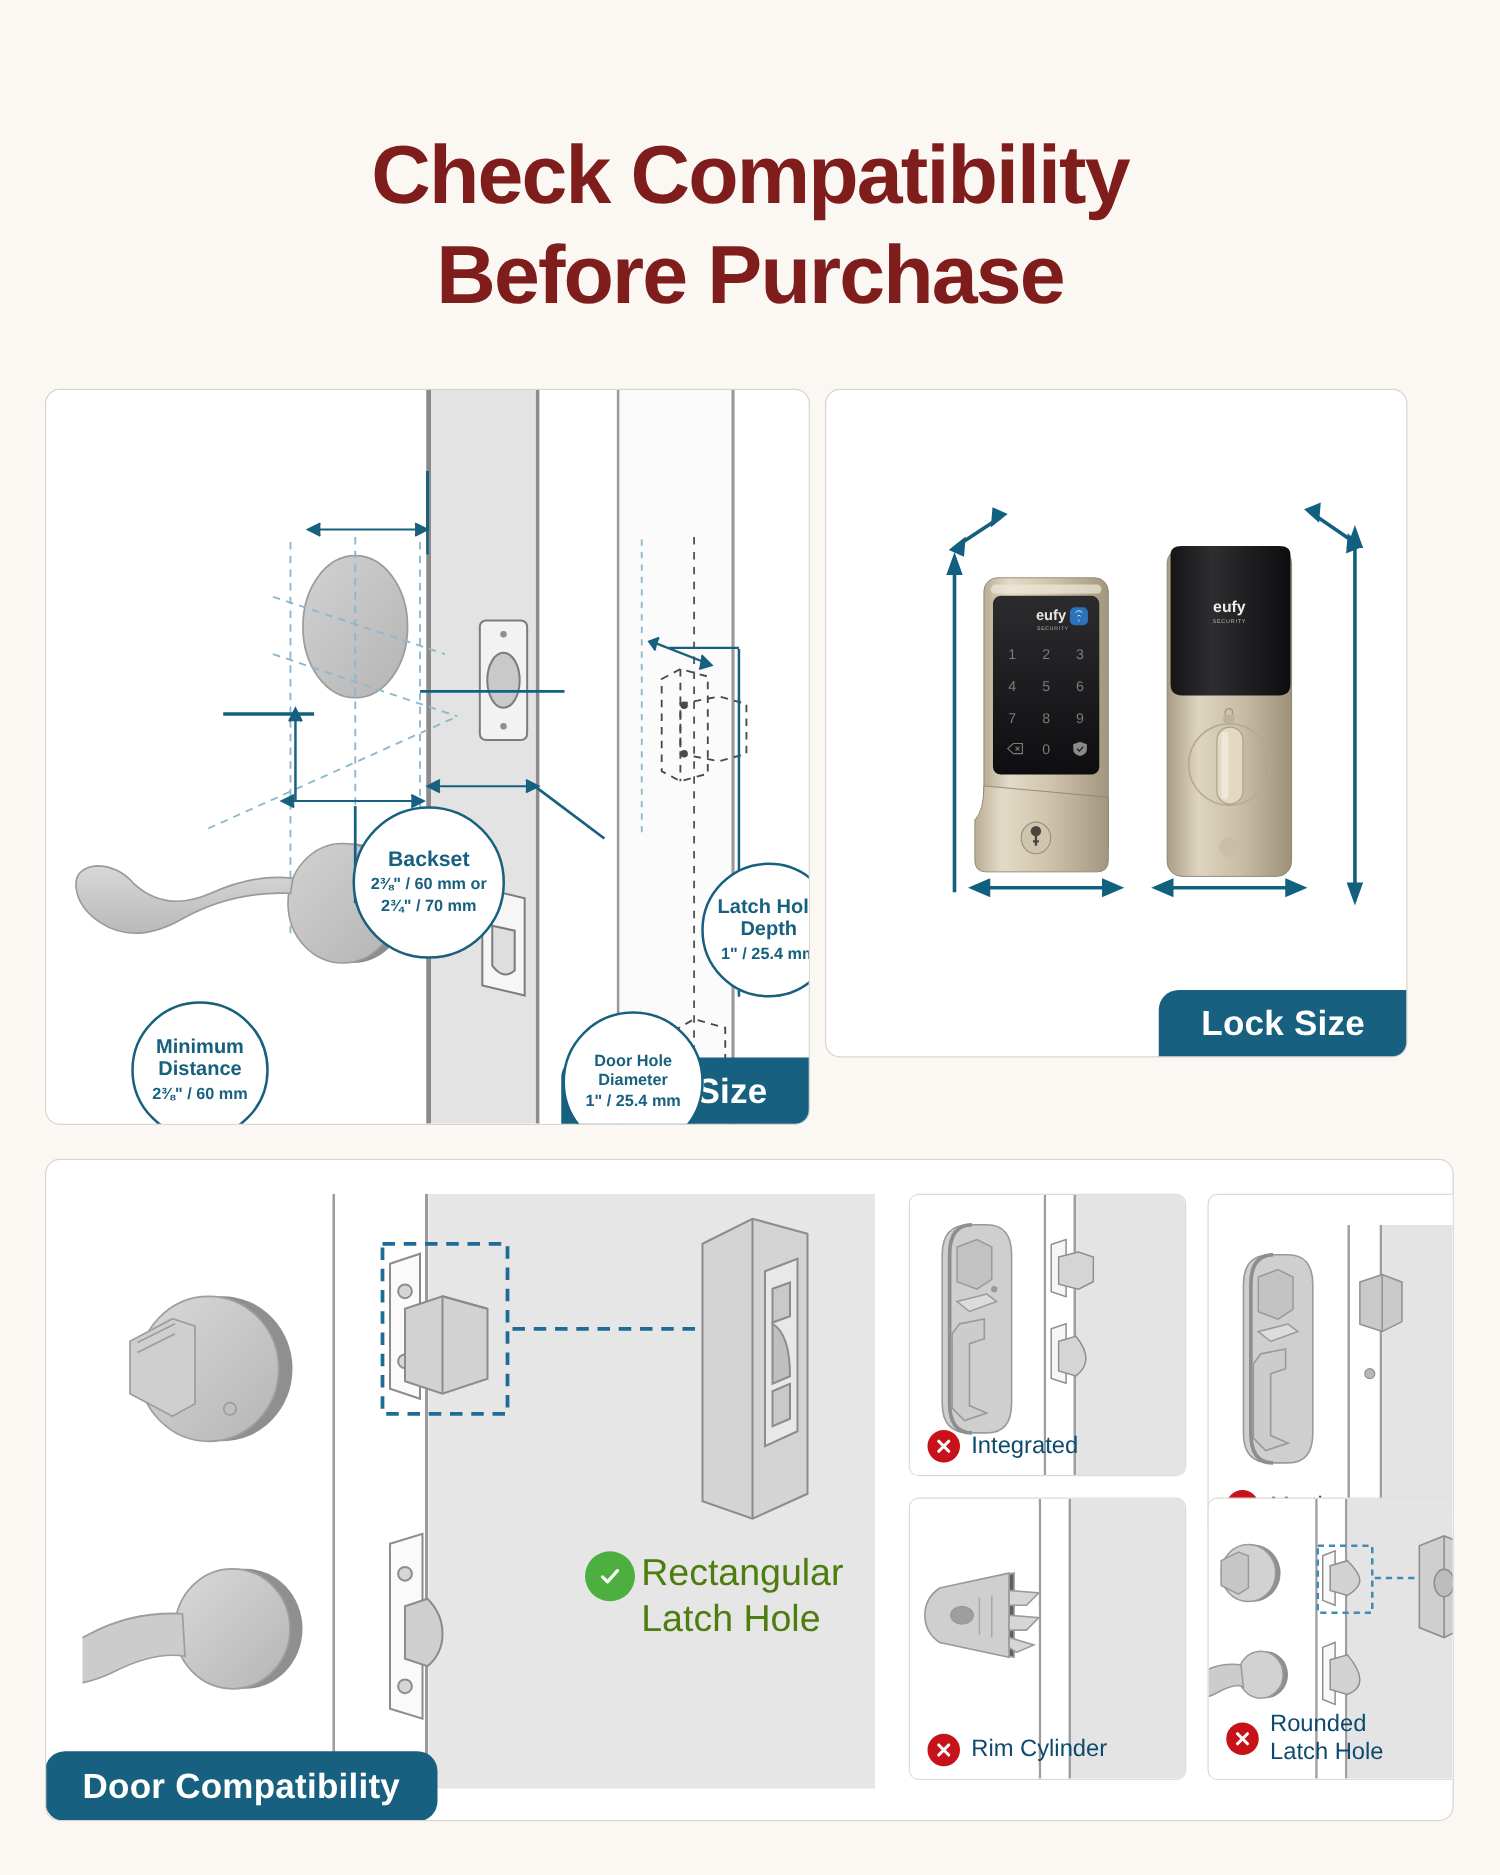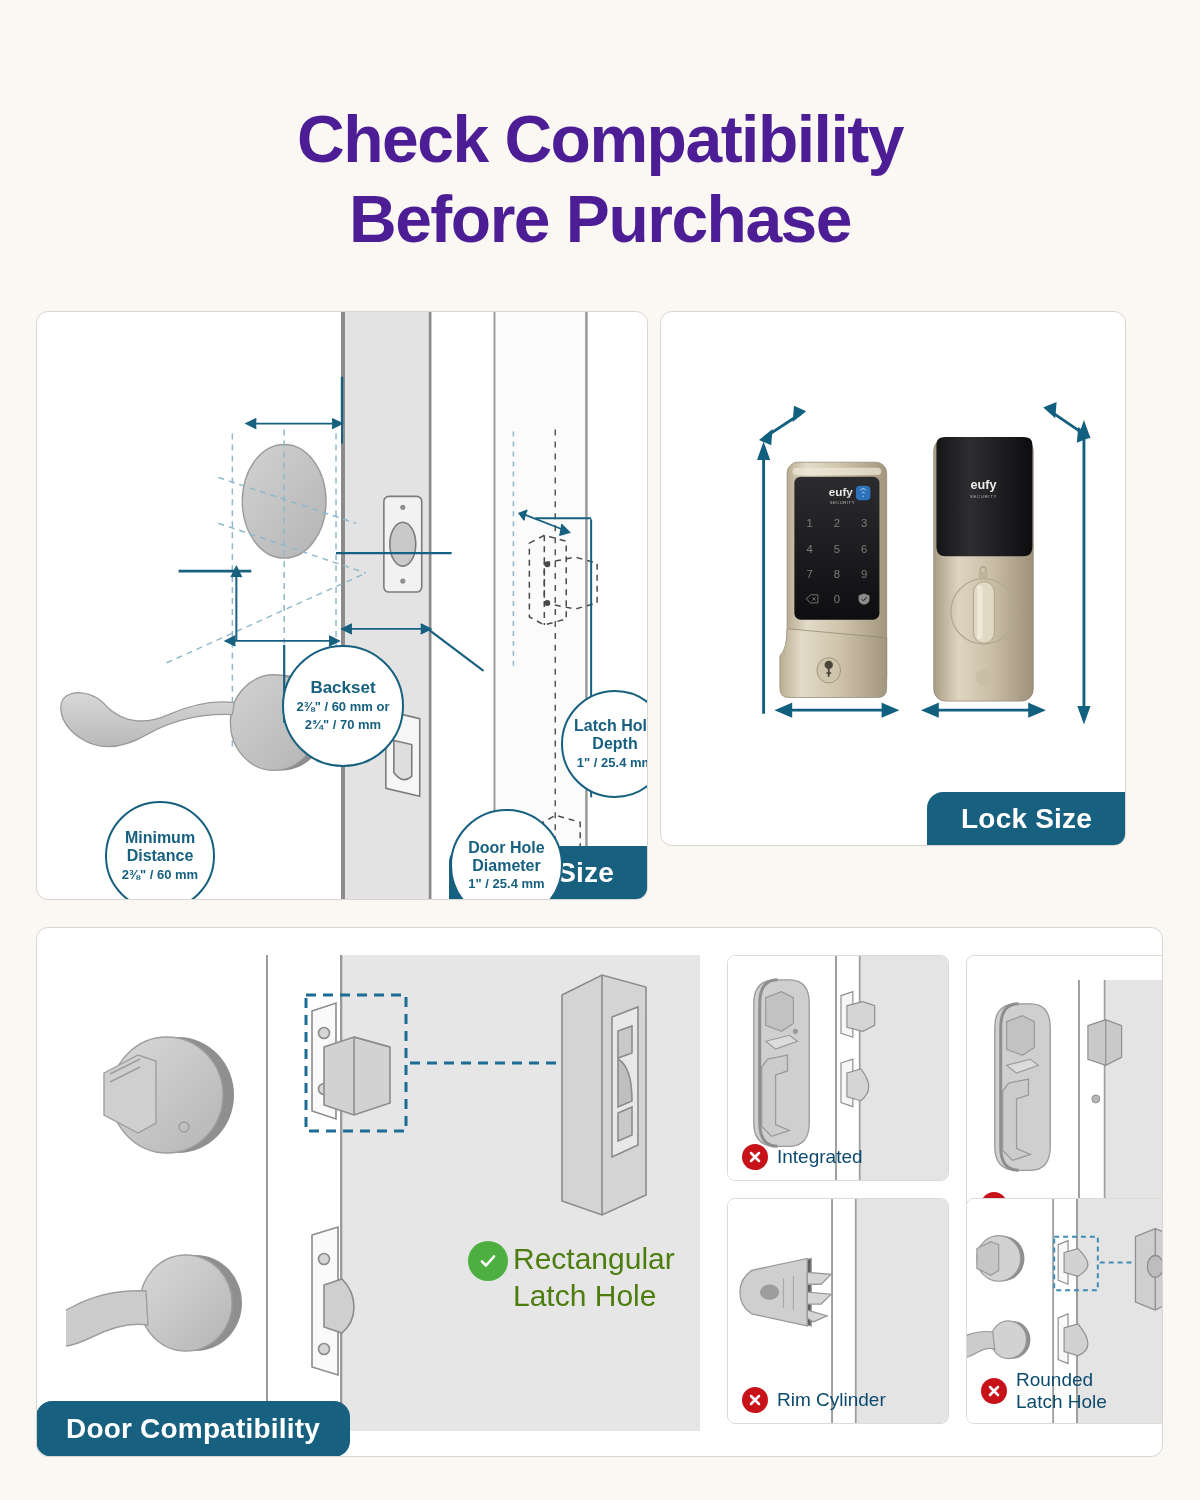--- a/index.html
+++ b/index.html
@@ -14,21 +14,21 @@
   }
 
   
   .headline {
     text-align: center;
     padding-top: 62px;
     font-size: 66px;
     line-height: 1.0;
     font-weight: 700;
     letter-spacing: -1.5px;
-    color: #4c1d95;
+    color: #7f1d1d;
   }
   .headline .l2 { display: block; margin-top: 14px; }
 
   
   .panel {
     position: absolute;
     background: #ffffff;
     border: 1px solid #d9d6d0;
     border-radius: 12px;
     overflow: hidden;
@@ -129,21 +129,21 @@
 
   #bub-latch-depth { left: 524px; top: 378px; width: 108px; height: 108px; }
   #bub-latch-depth .b-title { font-size: 16px; }
   #bub-latch-depth .b-val { font-size: 13px; margin-top: 3px; }
 
   #bub-min-dist { left: 68px; top: 489px; width: 110px; height: 110px; }
   #bub-min-dist .b-title { font-size: 16px; }
   #bub-min-dist .b-val { font-size: 13px; margin-top: 4px; }
 
   #bub-door-hole { left: 413px; top: 497px; width: 113px; height: 113px; }
-  #bub-door-hole .b-title { font-size: 16px; }
+  #bub-door-hole .b-title { font-size: 13px; }
   #bub-door-hole .b-val { font-size: 13px; margin-top: 3px; }
 </style>
 </head>
 <body>
 
 <h1 class="headline">
   <span class="l1">Check Compatibility</span>
   <span class="l2">Before Purchase</span>
 </h1>
 

